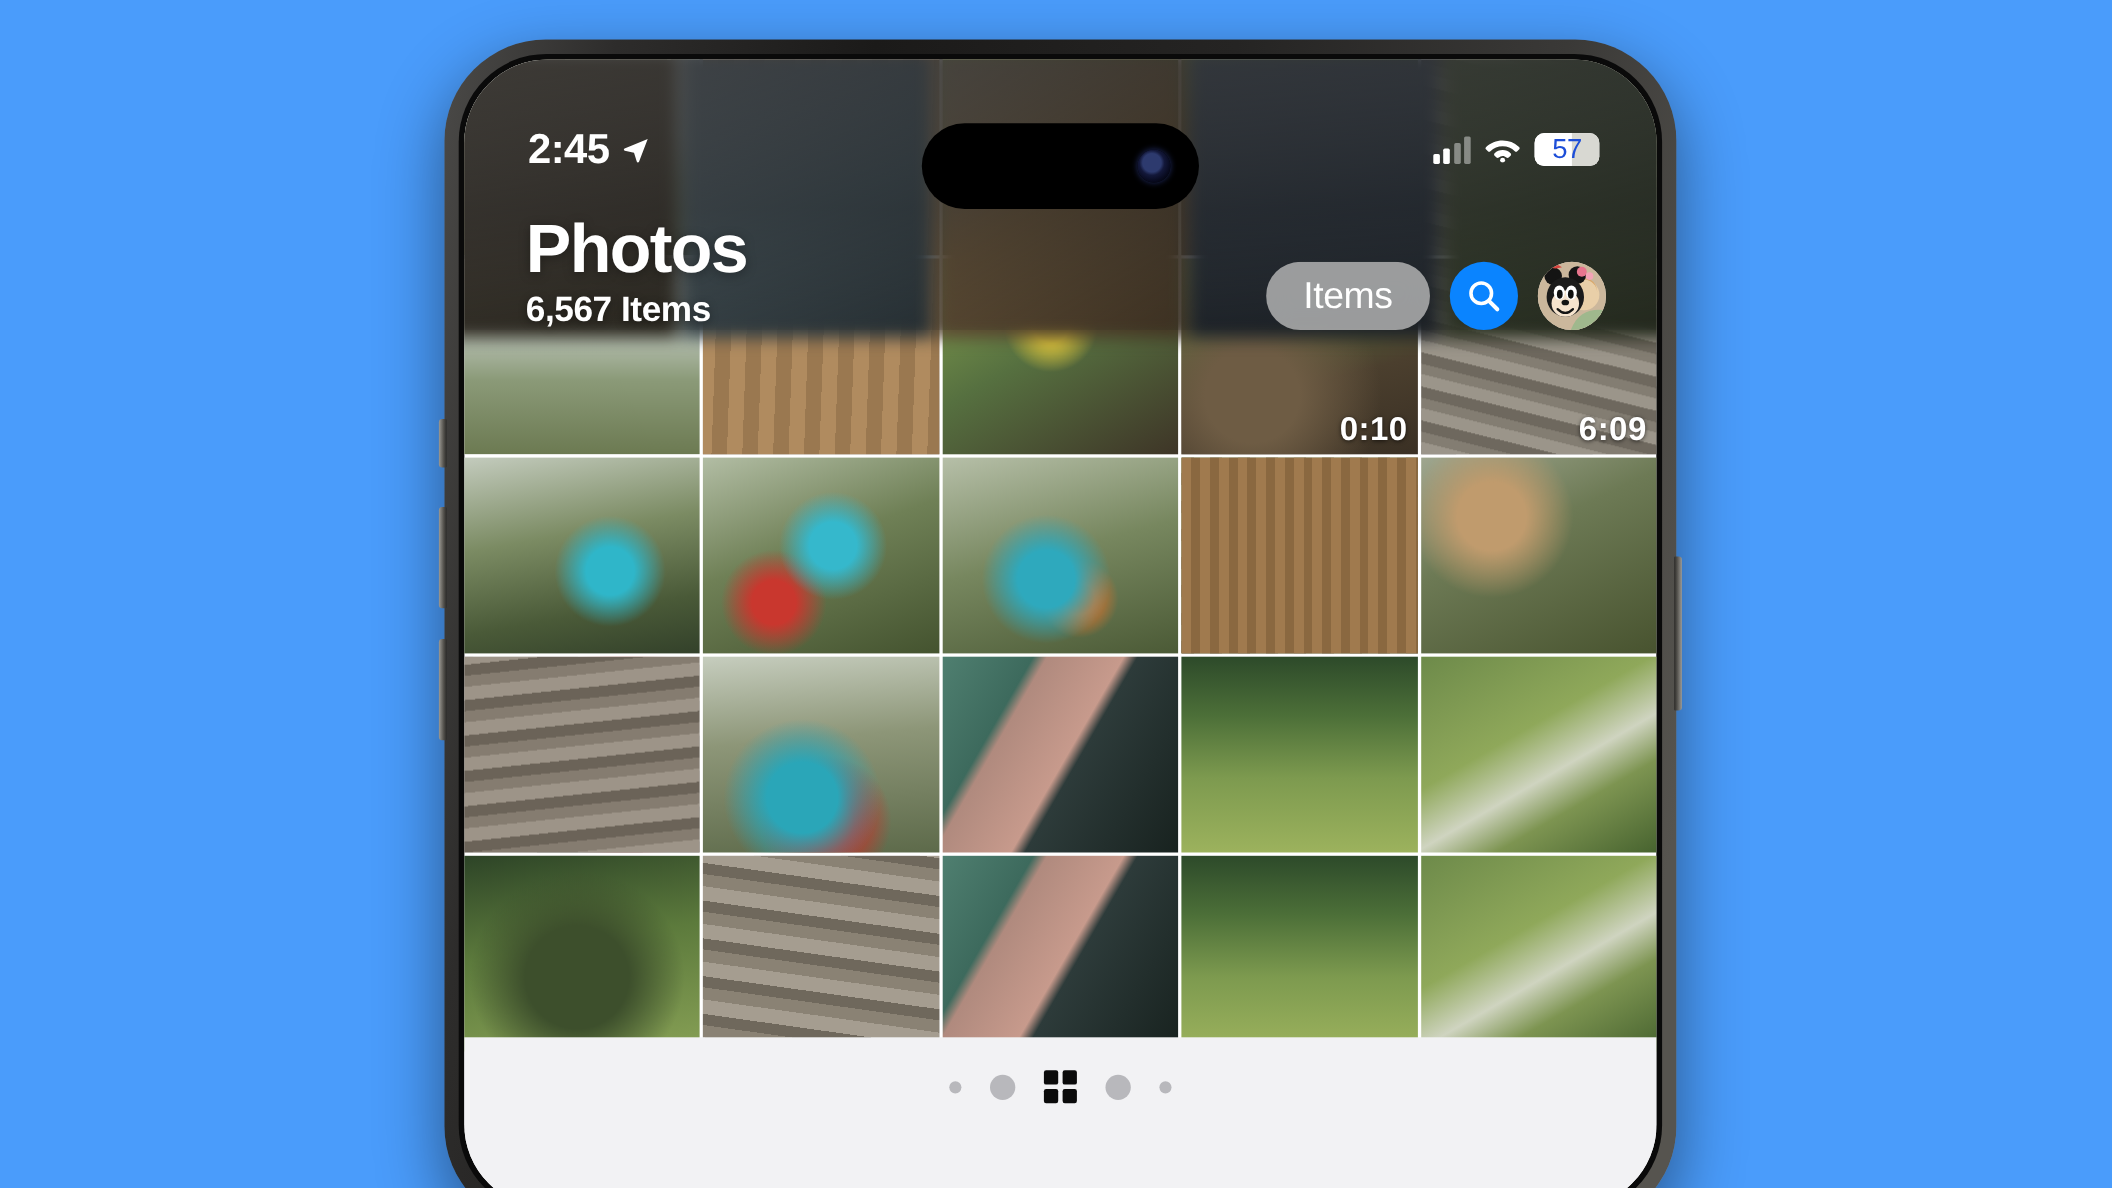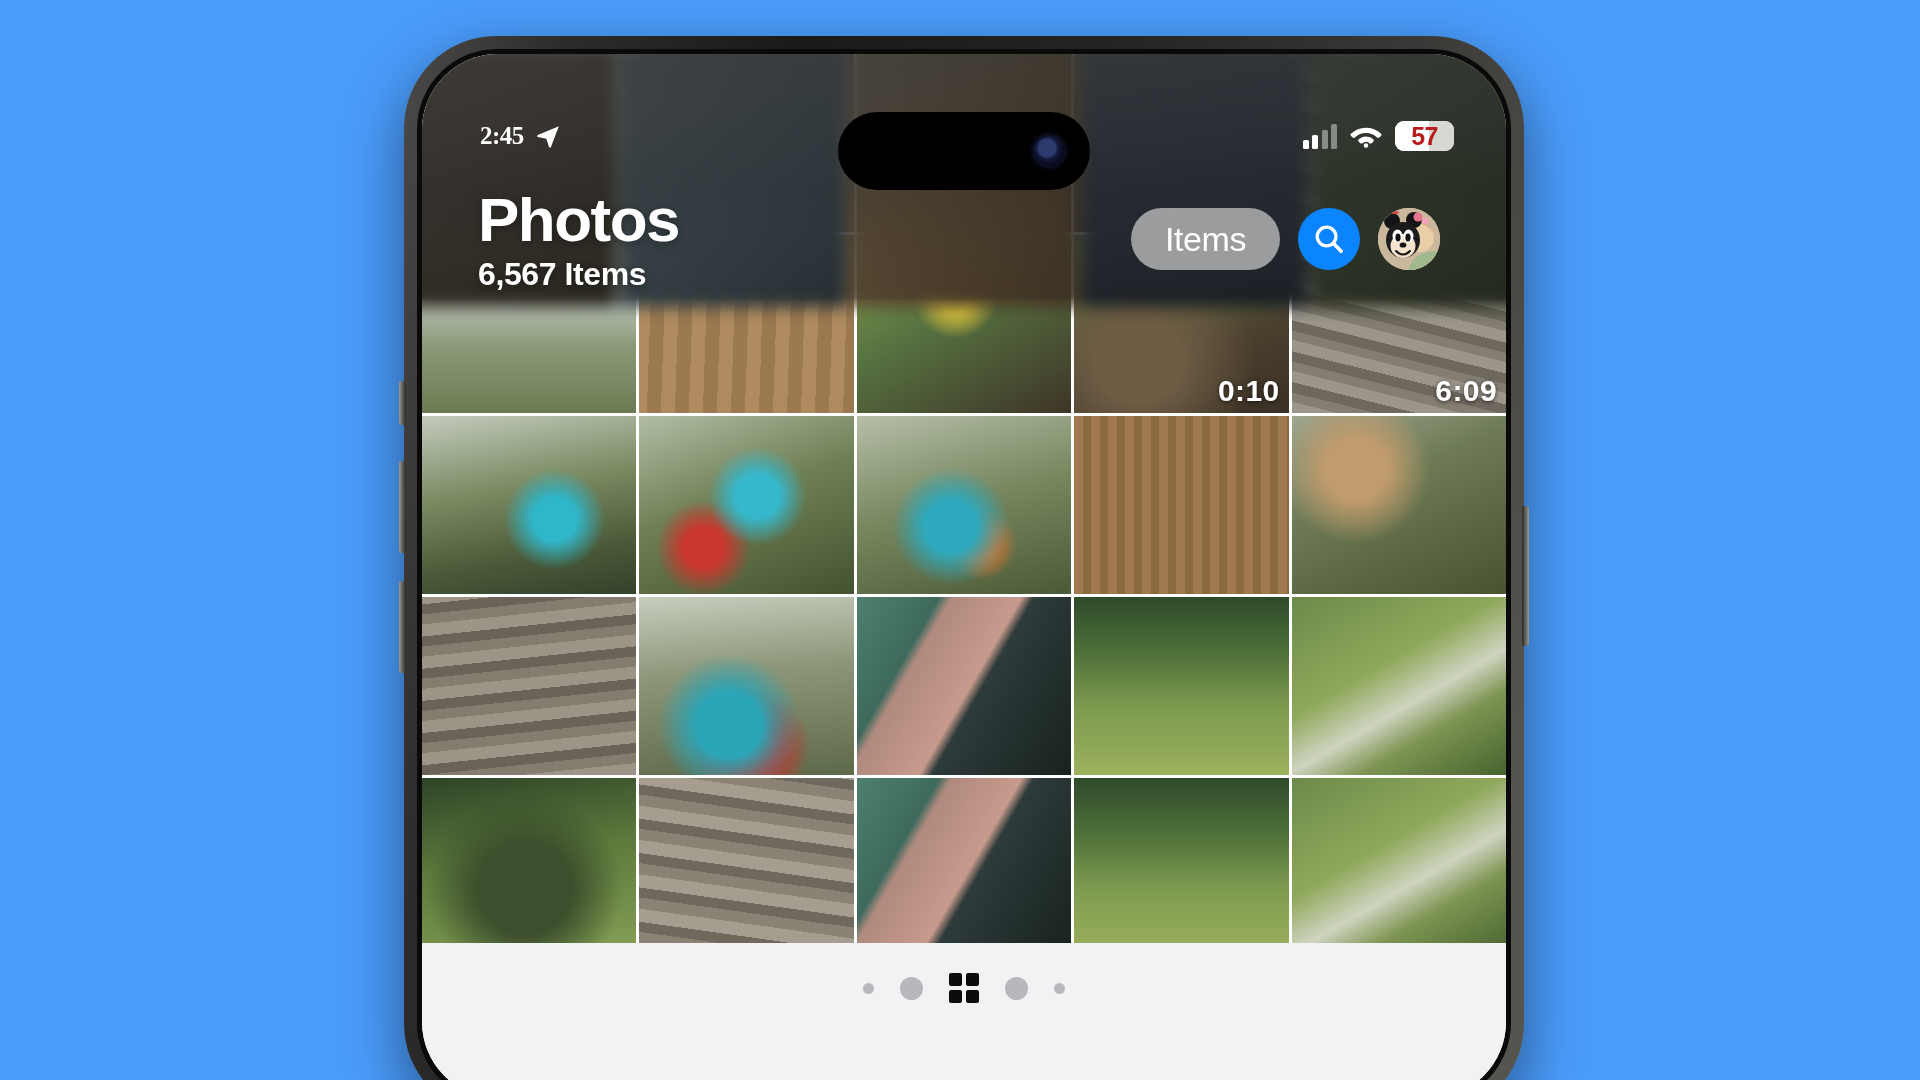--- a/index.html
+++ b/index.html
@@ -139,21 +139,21 @@
   }
 
   
   #status-bar {
     position:absolute; left:0; right:0; top:0; height:118px;
     display:flex; align-items:center; justify-content:space-between;
     padding:0 52px 0 58px;
     color:#fff;
   }
   #status-left { display:flex; align-items:center; gap:11px; margin-top:46px; }
-  #clock { font-size:25px; font-weight:600; letter-spacing:-.5px;font-family:Liberation Serif, serif; }
+  #clock { font-size:38px; font-weight:600; letter-spacing:-.5px; }
   #loc-arrow { width:26px; height:26px; display:block; }
   #status-right { display:flex; align-items:center; gap:13px; margin-top:46px; }
 
   #signal { display:flex; align-items:flex-end; gap:3.5px; height:25px; }
   #signal i { width:6px; background:#fff; border-radius:1.5px; display:block; }
   #signal i:nth-child(1){ height:9px; }
   #signal i:nth-child(2){ height:14px; }
   #signal i:nth-child(3){ height:19px; opacity:.42; }
   #signal i:nth-child(4){ height:25px; opacity:.42; }
 
@@ -165,41 +165,41 @@
     display:flex; align-items:center; justify-content:center;
     overflow:hidden;
   }
   #battery::after {
     content:""; position:absolute; right:-6px; top:10px;
     width:4px; height:11px; border-radius:0 3px 3px 0;
     background:rgba(255,255,255,.55);
   }
   #batt-fill { position:absolute; left:0; top:0; bottom:0; width:57%; background:#fff; }
   #batt-rest { position:absolute; right:0; top:0; bottom:0; width:43%; background:#d8d8d2; }
-  #batt-num { position:relative; font-size:25px; font-weight:700; color:#b91c1c; letter-spacing:-.6px; }
+  #batt-num { position:relative; font-size:25px; font-weight:400; color:#1d4ed8; letter-spacing:-.6px; }
 
   
   #island {
     position:absolute; left:50%; transform:translateX(-50%);
     top:58px; width:252px; height:78px;
     border-radius:44px; background:#000;
     display:flex; align-items:center; justify-content:flex-end;
     padding-right:26px;
   }
   #island-cam {
     width:30px; height:30px; border-radius:50%;
     background:radial-gradient(circle at 44% 40%,#2d3a6e 0 34%,#13183a 46%,#07091c 70%,#000 100%);
     box-shadow:0 0 6px rgba(60,80,180,.55);
   }
 
   
   #nav {
     position:absolute; left:0; right:0; top:118px; height:128px;
-    display:flex; align-items:center; justify-content:space-between;
-    padding:0 66px 0 56px;
+    display:flex; align-items:flex-end; justify-content:space-between;
+    padding:0 46px 0 56px;
   }
   #title-block { display:flex; flex-direction:column; gap:0; margin-top:8px; }
   #page-title {
     font-size:62px; font-weight:700; color:#fff;
     letter-spacing:-1.5px; line-height:1.05;
     text-shadow:0 2px 10px rgba(0,0,0,.35);
   }
   #item-count {
     font-size:32px; font-weight:600; color:#fff;
     letter-spacing:-.4px; margin-top:4px;

